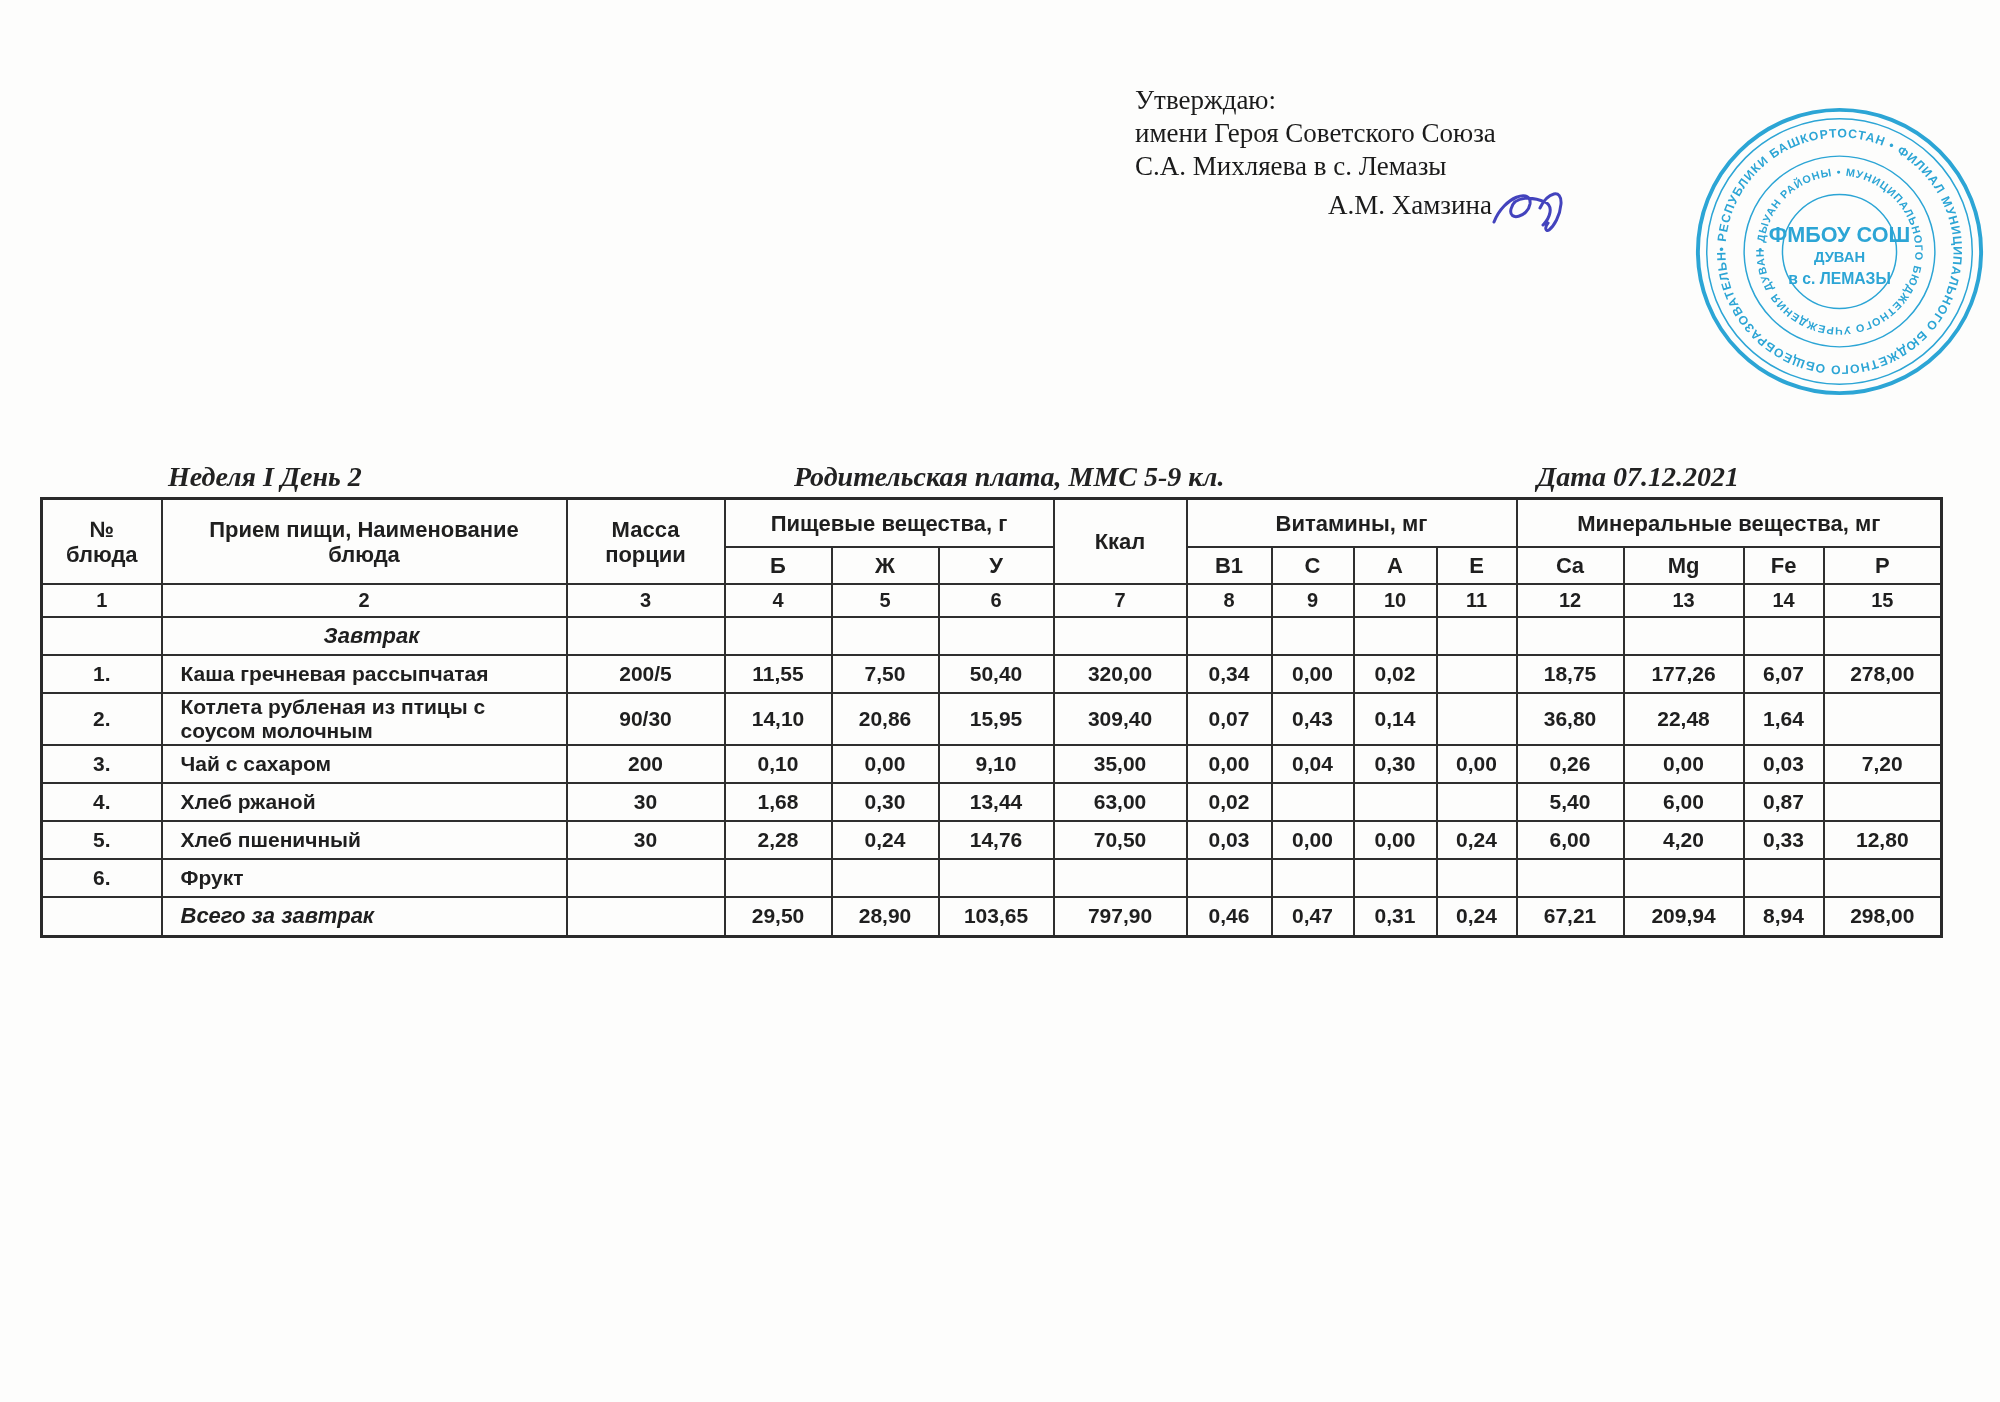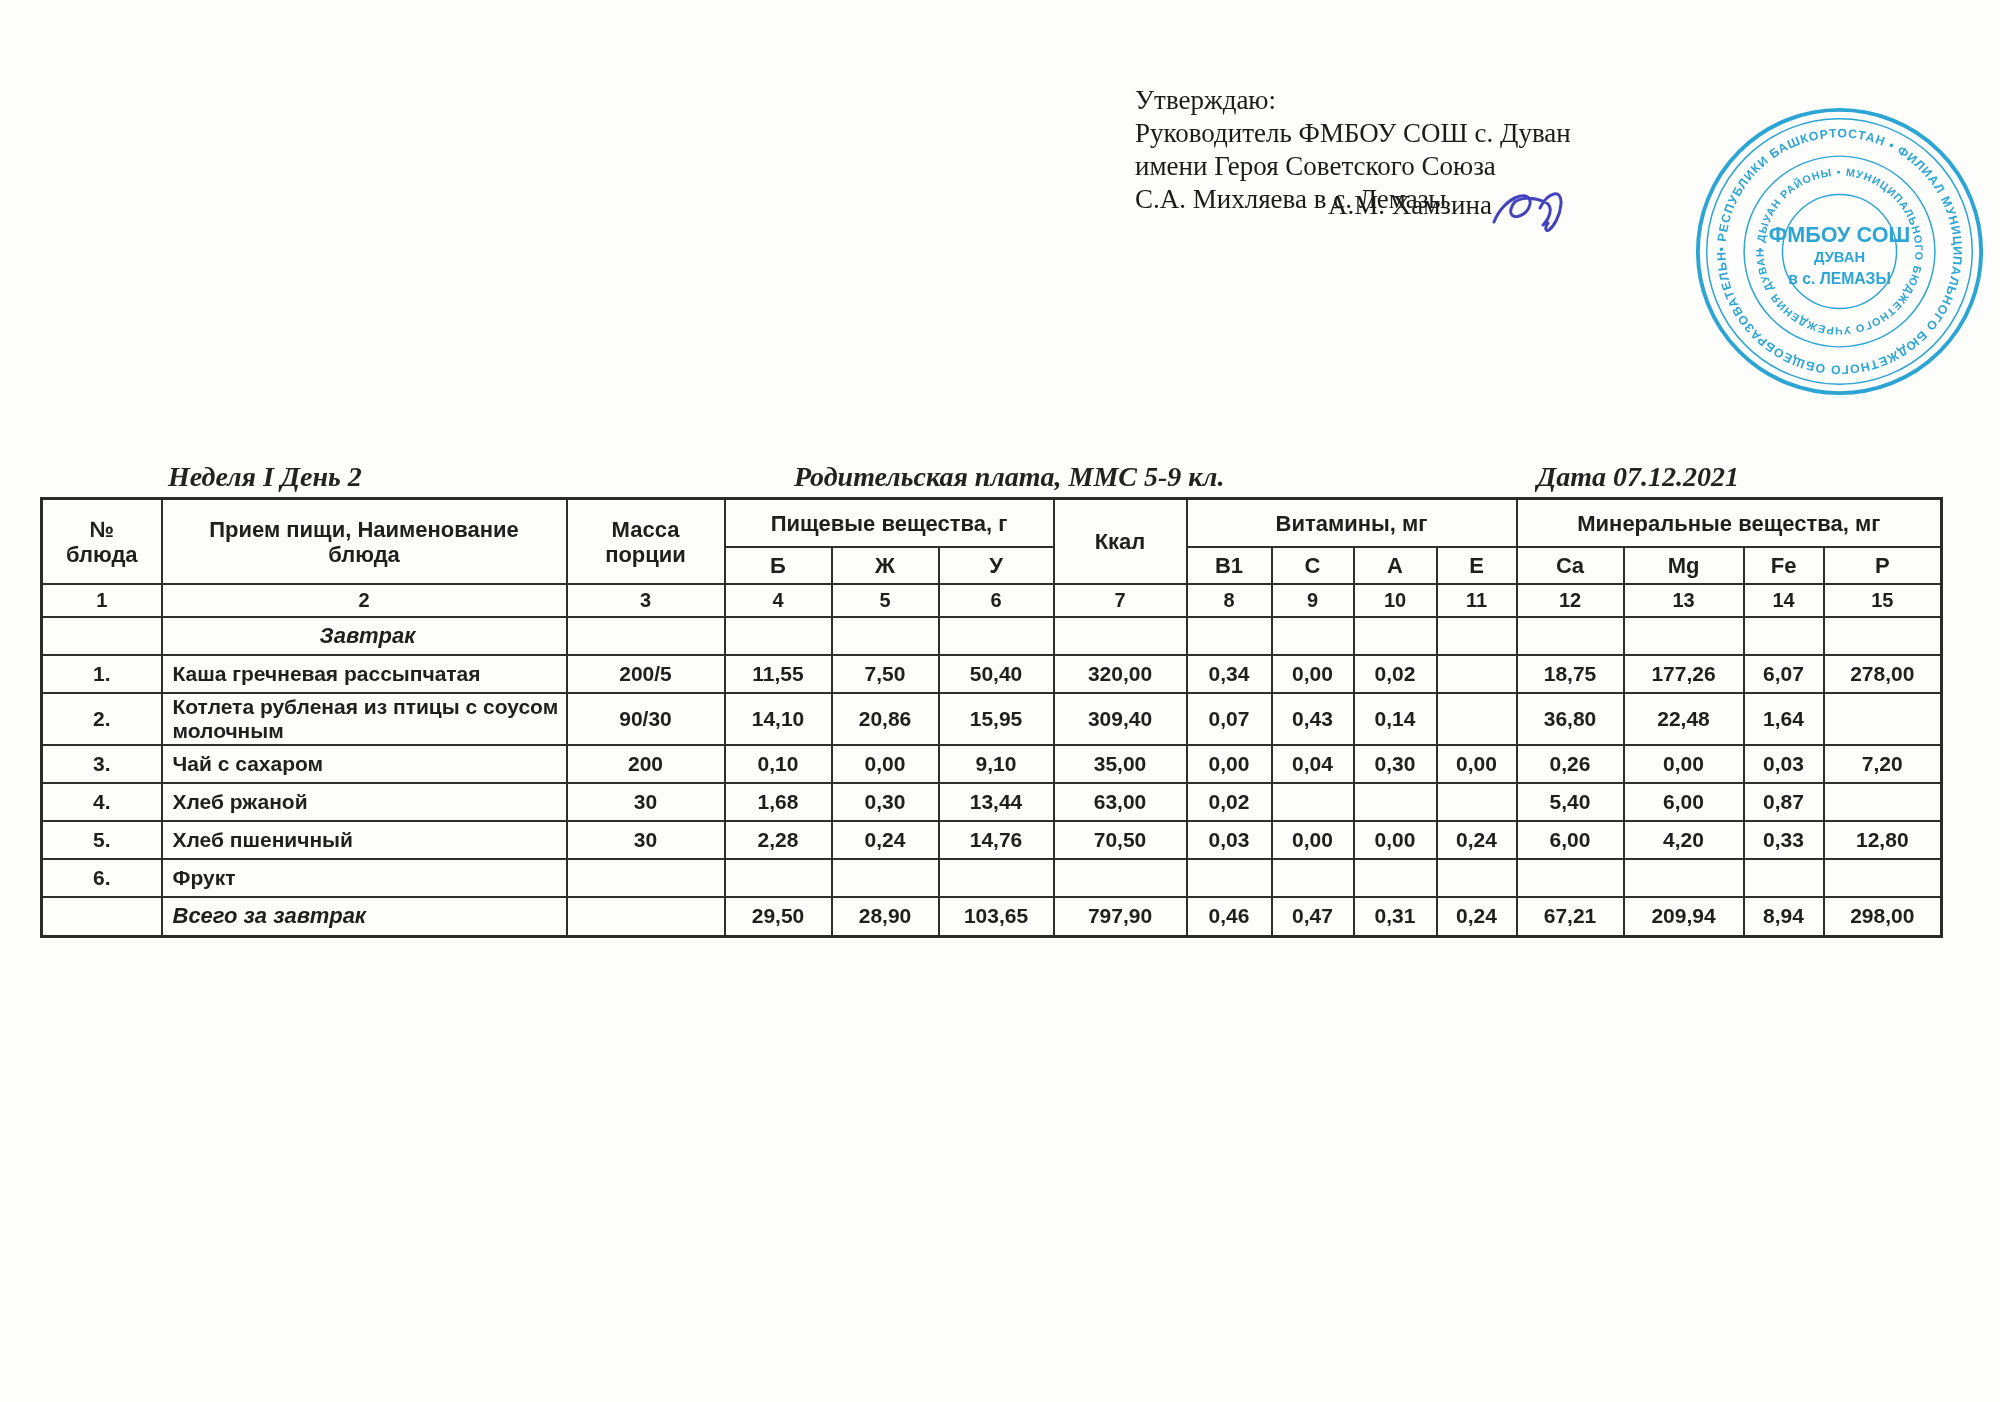--- a/index.html
+++ b/index.html
@@ -46,30 +46,29 @@
     text-align:center;vertical-align:middle;
     font-weight:bold;color:#1f1f1f;
     padding:1px 3px;overflow:hidden;
   }
   table{border:3px solid #2a2a2a;}
   thead tr.h1 th{height:44px;font-size:22px;white-space:pre-line;line-height:25px;}
   thead tr.h2 th{height:33px;font-size:22px;}
   thead tr.nums td{height:29px;font-size:20px;}
   tbody tr{height:38px;font-size:21px;}
   tbody tr.row-total{height:39px;}
-  tbody td.name-cell{text-align:left;padding-left:10px;}
+  tbody td.name-cell{text-align:left;padding-left:18px;}
   tbody tr.row-section td.name-cell{text-align:center;font-style:italic;font-size:22px;}
   tbody tr.row-total td.name-cell{font-style:italic;font-size:22px;}
 </style>
 </head>
 <body>
 
 <div class="approval">
   <div>Утверждаю:</div>
-  <div>Руководитель ФМБОУ СОШ с. Дуван</div>
   <div>имени Героя Советского Союза</div>
   <div>С.А. Михляева в с. Лемазы</div>
 </div>
 <div class="signer">А.М. Хамзина</div>
 
 <svg class="signature" viewBox="0 0 110 60">
   <path d="M6 40 C 16 14, 44 6, 42 22 C 40 35, 20 40, 23 27 C 26 13, 46 15, 57 20 C 66 24, 62 36, 55 43 M 52 26 C 60 10, 74 6, 73 22 C 72 34, 66 44, 61 48 C 58 50, 56 46, 60 41" fill="none" stroke="#4343bd" stroke-width="3" stroke-linecap="round"></path>
 </svg>
 
 <svg class="stamp" viewBox="0 0 300 300">

